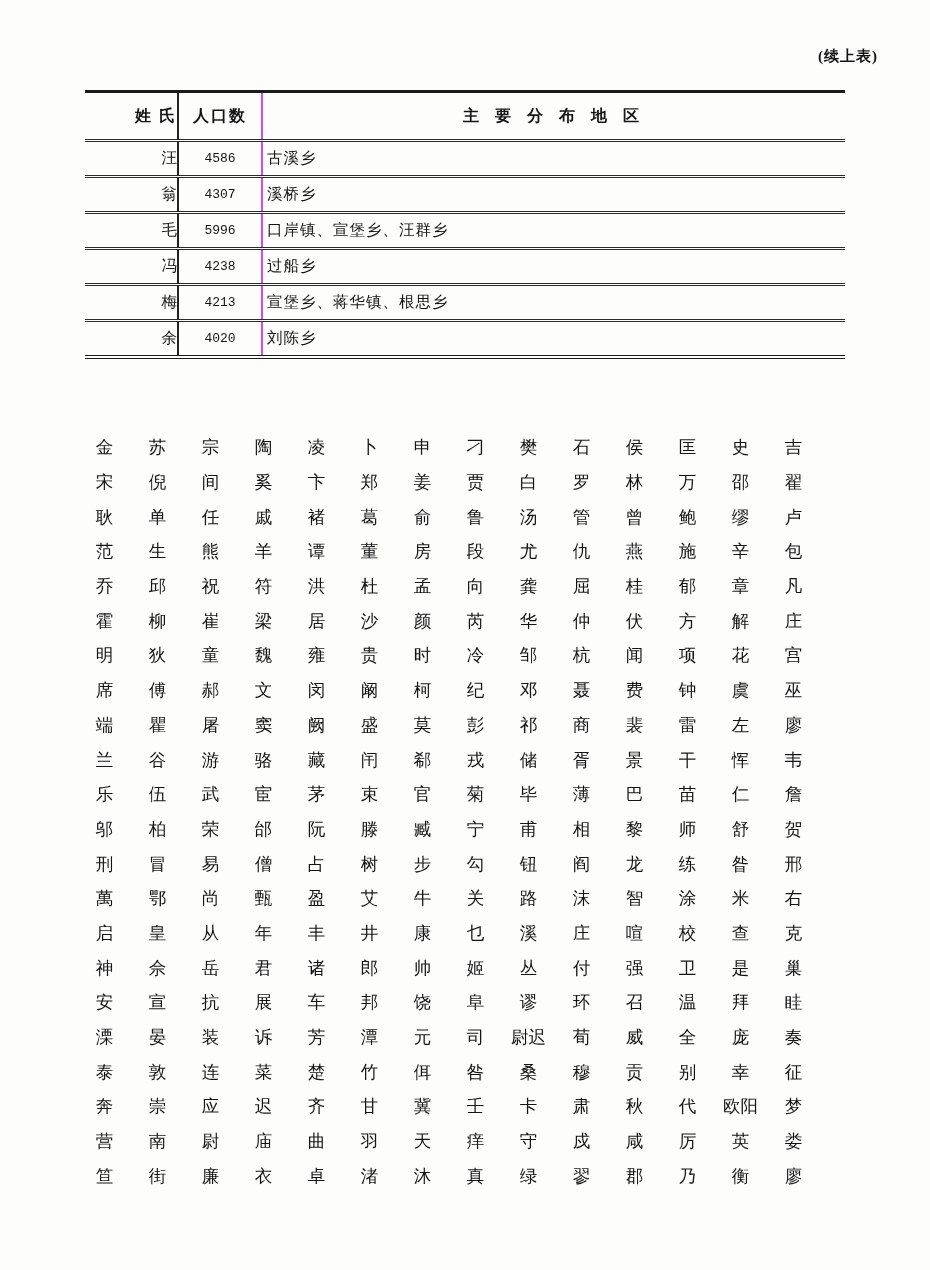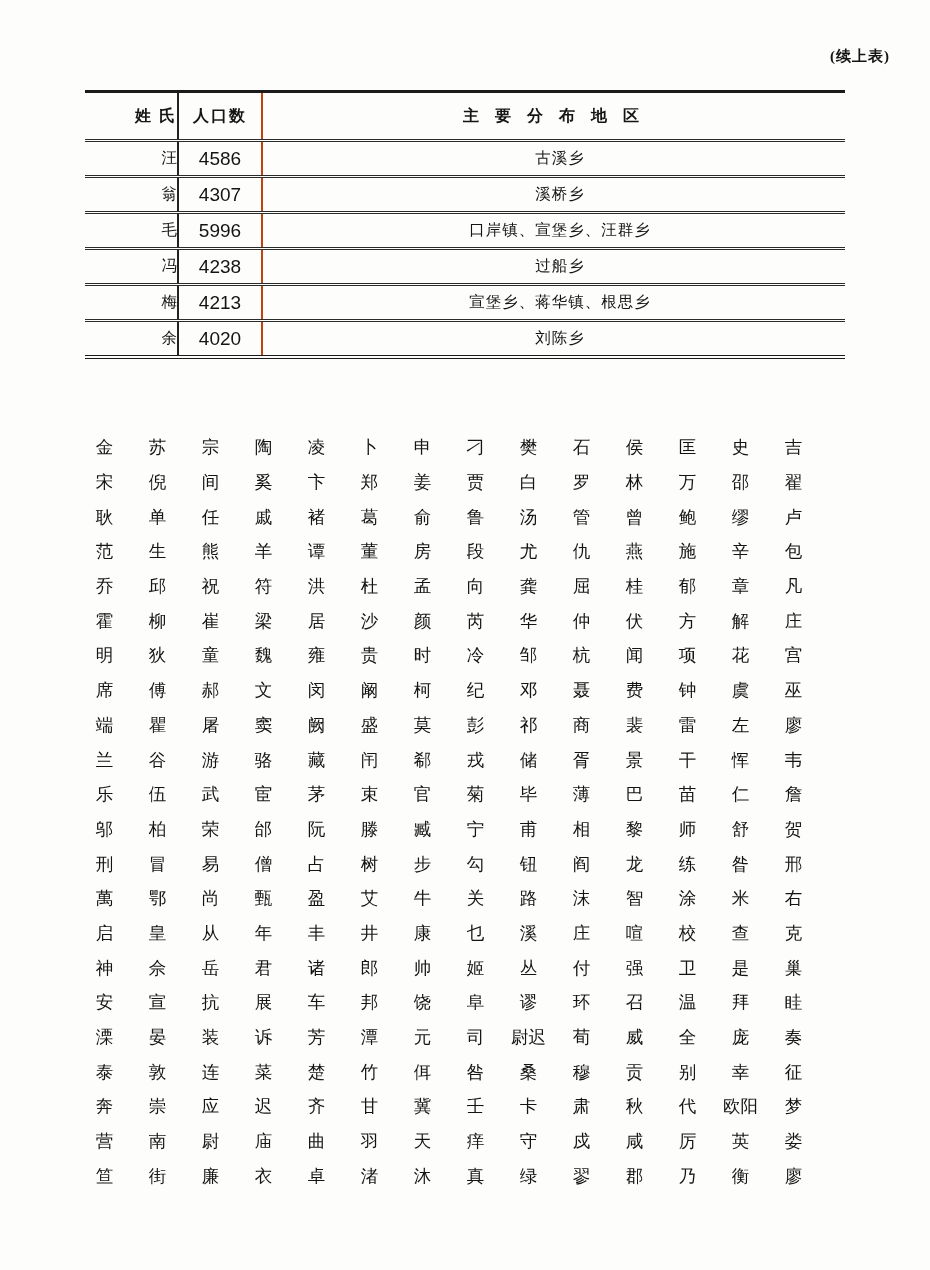--- a/index.html
+++ b/index.html
@@ -2,21 +2,21 @@
 <html><head>
 <meta charset="utf-8">
 <style>
   html,body { margin:0; padding:0; background:#e8e8e8; }
   .doc {
     position:relative; width:930px; height:1270px; margin:0 auto;
     background:#fdfdfc; color:#141414; overflow:hidden;
     font-family:"Liberation Serif","DejaVu Serif",serif;
   }
   .note {
-    position:absolute; top:47px; right:40px;
+    position:absolute; top:47px; right:52px;
     font-weight:bold; font-size:15px; letter-spacing:1px;margin-left:28px;
   }
   
   table.stat {
     position:absolute; left:85px; top:90px; width:760px;
     border-collapse:collapse; table-layout:fixed;
     border-top:3px solid #1b1b1b; border-bottom:4px double #1b1b1b;
   }
   table.stat th, table.stat td { padding:0; vertical-align:middle; }
   table.stat thead th {
@@ -27,25 +27,25 @@
     height:33px; font-size:15.5px;
     border-bottom:3px double #2b2b2b;
   }
   table.stat tbody tr:last-child td { border-bottom:none; }
   table.stat col.c1 { width:93px; }
   table.stat col.c2 { width:84px; }
   table.stat th:nth-child(1), table.stat td:nth-child(1) {
     border-right:2px solid #222; text-align:right;
   }
   table.stat th:nth-child(2), table.stat td:nth-child(2) {
-    border-right:2px solid #c2410c; text-align:center;
-  }
-  table.stat td:nth-child(2) { font-size:19px; font-family:Liberation Sans, sans-serif; }
+    border-right:2px solid #d946ef; text-align:center;
+  }
+  table.stat td:nth-child(2) { font-size:13px; font-family:Liberation Mono, monospace; }
   table.stat th:nth-child(3) { text-align:center; letter-spacing:6px; }
-  table.stat td:nth-child(3) { text-align:center; padding-left:12px; letter-spacing:1px; }
+  table.stat td:nth-child(3) { text-align:left; padding-left:4px; letter-spacing:1px; }
   
   .section-title {
     position:absolute; top:384px; left:0; width:890px;
     text-align:center; font-weight:bold; font-size:17.5px; letter-spacing:1px;
   }
   
   .surname-grid {
     position:absolute; left:78px; top:430px; width:742px;
     display:grid; grid-template-columns:repeat(14,1fr); grid-auto-rows:34.7px;
   }

